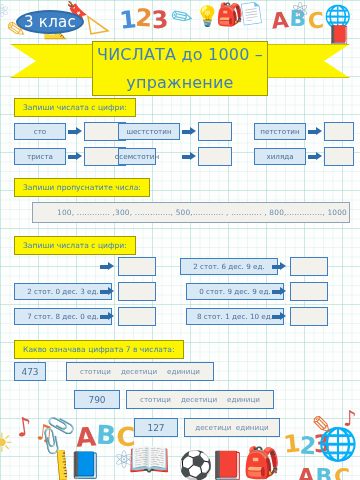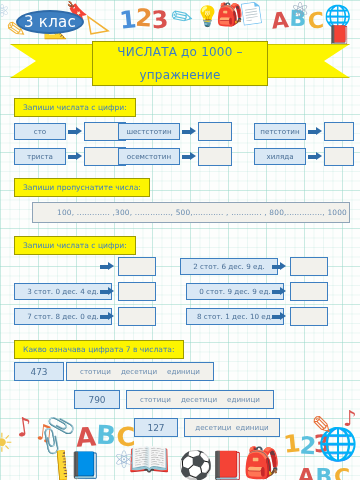--- a/index.html
+++ b/index.html
@@ -85,21 +85,21 @@
     border: 1.5px solid #9c9a00;
     display: flex;
     flex-direction: column;
     align-items: center;
     justify-content: center;
     padding: 3px 4px;
   }
   .ribbon-main .t1,
   .ribbon-main .t2 {
     color: #3d7fc1;
-    font-size: 12px;
+    font-size: 16px;
     white-space: nowrap;
     letter-spacing: .2px;
     text-align: center;
   }
   .ribbon-main .t2 { margin-top: 9px; }
 
   
   .heading {
     position: absolute;
     background: #fdf500;
@@ -221,21 +221,21 @@
   <div class="answerbox" style="left:84px;  top:122px; width:42px;  height:19px;"></div>
 
   <div class="wordbox" style="left:14px;  top:148px; width:52px;  height:17px;">триста</div>
   <div class="arrow" style="left:68px;  top:152px;"></div>
   <div class="answerbox" style="left:84px;  top:147px; width:42px;  height:19px;"></div>
 
   <div class="wordbox" style="left:118px; top:123px; width:62px;  height:17px;">шестстотин</div>
   <div class="arrow" style="left:182px; top:127px;"></div>
   <div class="answerbox" style="left:198px; top:122px; width:34px;  height:19px;"></div>
 
-  <div class="wordbox" style="left:118px; top:148px; width:62px;  height:17px;">осемстотин</div>
+  <div class="wordbox" style="left:118px; top:148px; width:38px;  height:17px;">осемстотин</div>
   <div class="arrow" style="left:182px; top:152px;"></div>
   <div class="answerbox" style="left:198px; top:147px; width:34px;  height:19px;"></div>
 
   <div class="wordbox" style="left:254px; top:123px; width:52px;  height:17px;">петстотин</div>
   <div class="arrow" style="left:308px; top:127px;"></div>
   <div class="answerbox" style="left:324px; top:122px; width:30px;  height:19px;"></div>
 
   <div class="wordbox" style="left:254px; top:148px; width:52px;  height:17px;">хиляда</div>
   <div class="arrow" style="left:308px; top:152px;"></div>
   <div class="answerbox" style="left:324px; top:147px; width:30px;  height:19px;"></div>
@@ -245,39 +245,39 @@
 
   <div class="heading" style="left:14px; top:236px;">Запиши числата с цифри:</div>
 
   <div class="arrow" style="left:100px; top:262px;"></div>
   <div class="answerbox" style="left:118px; top:257px; width:38px; height:19px;"></div>
 
   <div class="termbox" style="left:180px; top:258px; width:98px; height:17px;">2 стот. 6 дес. 9 ед.</div>
   <div class="arrow" style="left:272px; top:262px;"></div>
   <div class="answerbox" style="left:290px; top:257px; width:38px; height:19px;"></div>
 
-  <div class="termbox" style="left:14px;  top:283px; width:98px; height:17px;">3 стот. 0 дес. 4 ед.</div>
+  <div class="termbox" style="left:14px;  top:283px; width:98px; height:17px;">2 стот. 0 дес. 3 ед.</div>
   <div class="arrow" style="left:100px; top:287px;"></div>
   <div class="answerbox" style="left:118px; top:282px; width:38px; height:19px;"></div>
 
   <div class="termbox" style="left:186px; top:283px; width:98px; height:17px;">0 стот. 9 дес. 9 ед.</div>
   <div class="arrow" style="left:272px; top:287px;"></div>
   <div class="answerbox" style="left:290px; top:282px; width:38px; height:19px;"></div>
 
   <div class="termbox" style="left:14px;  top:308px; width:98px; height:17px;">7 стот. 8 дес. 0 ед.</div>
   <div class="arrow" style="left:100px; top:312px;"></div>
   <div class="answerbox" style="left:118px; top:307px; width:38px; height:19px;"></div>
 
   <div class="termbox" style="left:186px; top:308px; width:98px; height:17px;">8 стот. 1 дес. 10 ед.</div>
   <div class="arrow" style="left:272px; top:312px;"></div>
   <div class="answerbox" style="left:290px; top:307px; width:38px; height:19px;"></div>
 
   <div class="heading" style="left:14px; top:340px;">Какво означава цифрата 7 в числата:</div>
 
-  <div class="numbox" style="left:14px; top:362px; width:50px; height:19px; font-size:9px;">473</div>
+  <div class="numbox" style="left:14px; top:362px; width:32px; height:19px; font-size:9px;">473</div>
   <div class="optbox" style="left:66px; top:362px; width:148px; height:19px;">
     <span>стотици</span>
     <span>десетици</span>
     <span>единици</span>
   </div>
 
   <div class="numbox" style="left:74px; top:390px; width:46px; height:19px; font-size:9px;">790</div>
   <div class="optbox" style="left:126px; top:390px; width:148px; height:19px;">
     <span>стотици</span>
     <span>десетици</span>

